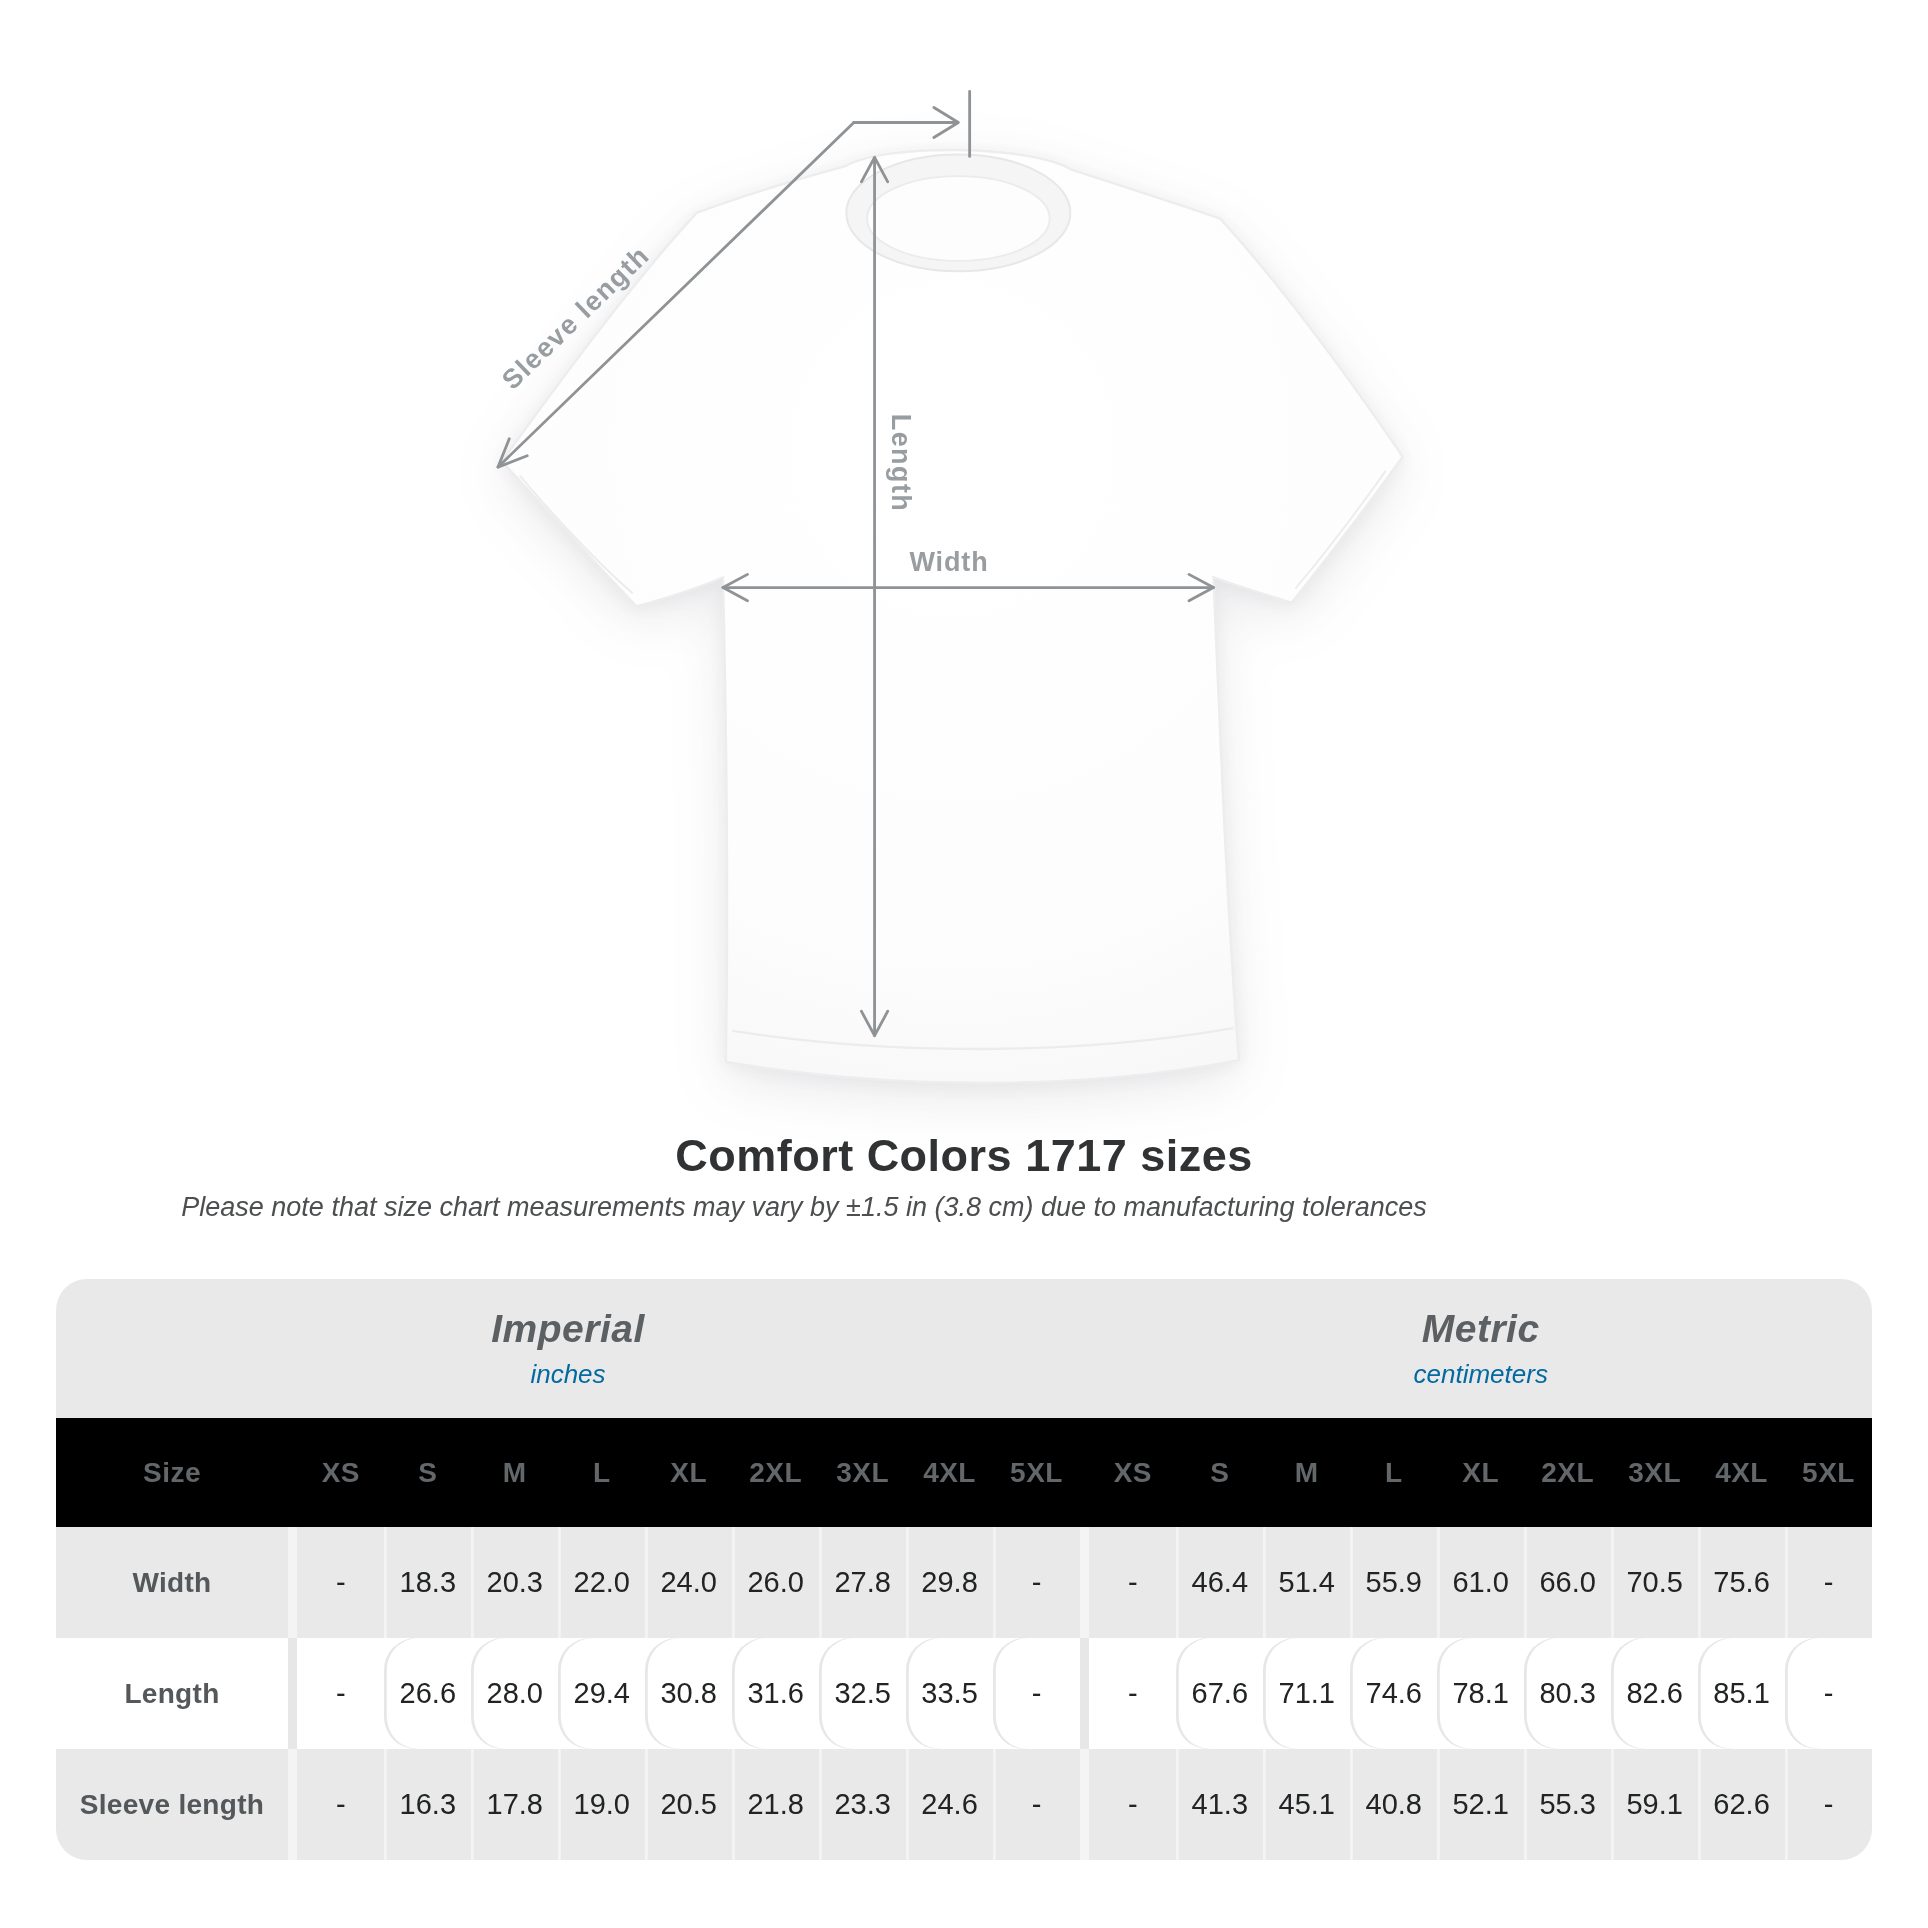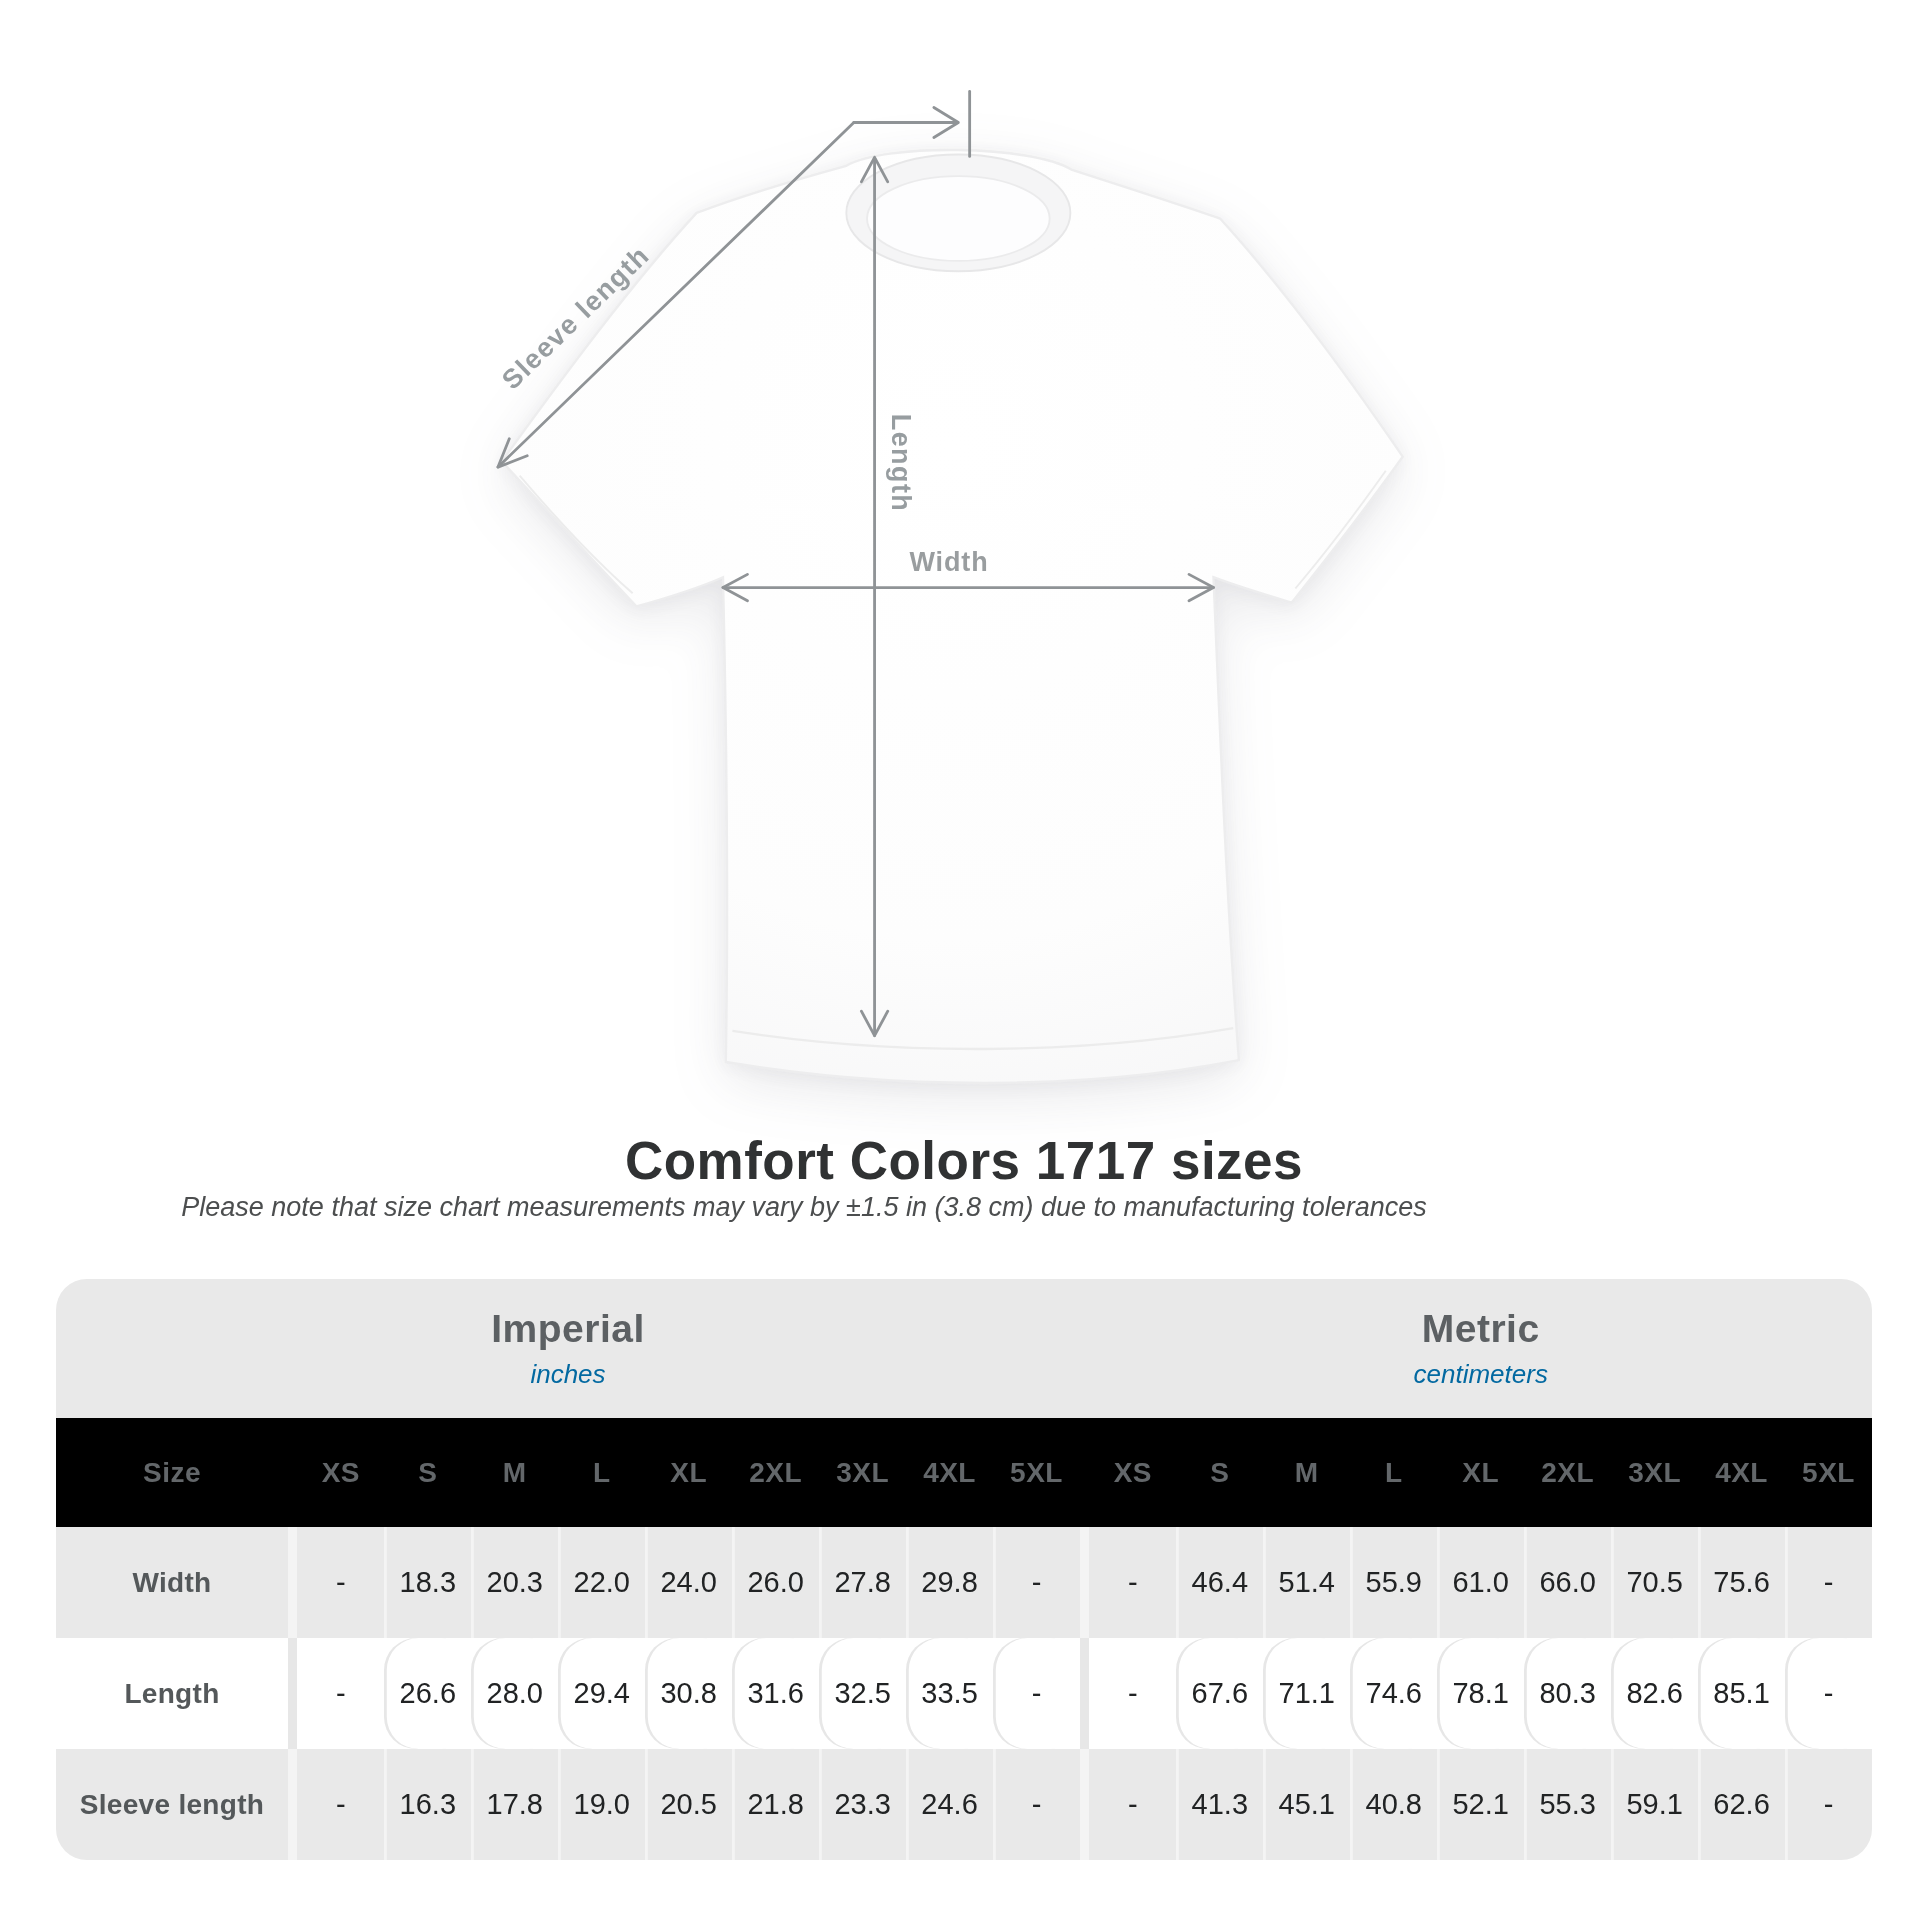--- a/index.html
+++ b/index.html
@@ -9,36 +9,36 @@
   .diagram{position:absolute;left:0;top:0;width:1928px;height:1177px;}
   .shirt-svg{position:absolute;left:0;top:0;}
   .shirt-body{filter:drop-shadow(0 16px 28px rgba(80,85,95,.12)) drop-shadow(0 3px 8px rgba(80,85,95,.06));}
   .anno-label{position:absolute;font-weight:700;color:#979da0;font-size:27px;letter-spacing:1.4px;white-space:nowrap;}
   .lbl-sleeve{left:576px;top:318px;transform:translate(-50%,-50%) rotate(-44deg);}
   .lbl-length{left:900px;top:463px;transform:translate(-50%,-50%) rotate(90deg);}
   .lbl-width{left:949px;top:562px;transform:translate(-50%,-50%);letter-spacing:0.9px;color:#999d9f;}
 
   
   .page-title{position:absolute;top:1130px;left:0;width:1928px;text-align:center;
-    font-size:53px;font-weight:700;color:#303233;letter-spacing:0.5px;}
+    font-size:45px;font-weight:700;color:#303233;letter-spacing:0.5px;}
   .page-note{position:absolute;top:1192px;left:0;width:1608px;text-align:center;
     font-size:27px;font-style:italic;color:#4c4e4f;}
 
   
   .size-table{position:absolute;left:56px;top:1279px;width:1816px;border-radius:31px;overflow:hidden;}
   .trow{display:grid;grid-template-columns:232px 9.4px repeat(9,1fr) 9.4px repeat(9,1fr);align-items:stretch;}
   .trow.band{height:139px;background:#e9e9e9;}
   .trow.hdr{height:109px;background:#000000;}
   .trow.data{height:111px;}
   .trow.gray{background:#e9e9e9;}
   .trow.white{background:#ffffff;}
 
   .cell{display:flex;align-items:center;justify-content:center;}
   .band-group{flex-direction:column;gap:8.5px;}
-  .band-group .band-title{font-size:39px;font-weight:700;color:#5c6063;letter-spacing:0.5px;}
+  .band-group .band-title{font-size:39px;font-weight:700;font-style:italic;color:#5c6063;letter-spacing:0.5px;}
   .band-group .band-sub{font-size:26px;font-style:italic;color:#0369a1;}
   .span-imperial{grid-column:1/12;}
   .span-div{grid-column:12/13;}
   .span-metric{grid-column:13/22;}
 
   .hdr .cell{font-weight:700;color:#63676a;font-size:28px;letter-spacing:0.5px;}
   .cell.rowlabel{font-weight:700;color:#54585a;font-size:28px;letter-spacing:0.3px;}
   .cell.val{color:#212324;font-size:29px;font-weight:400;}
 
   

